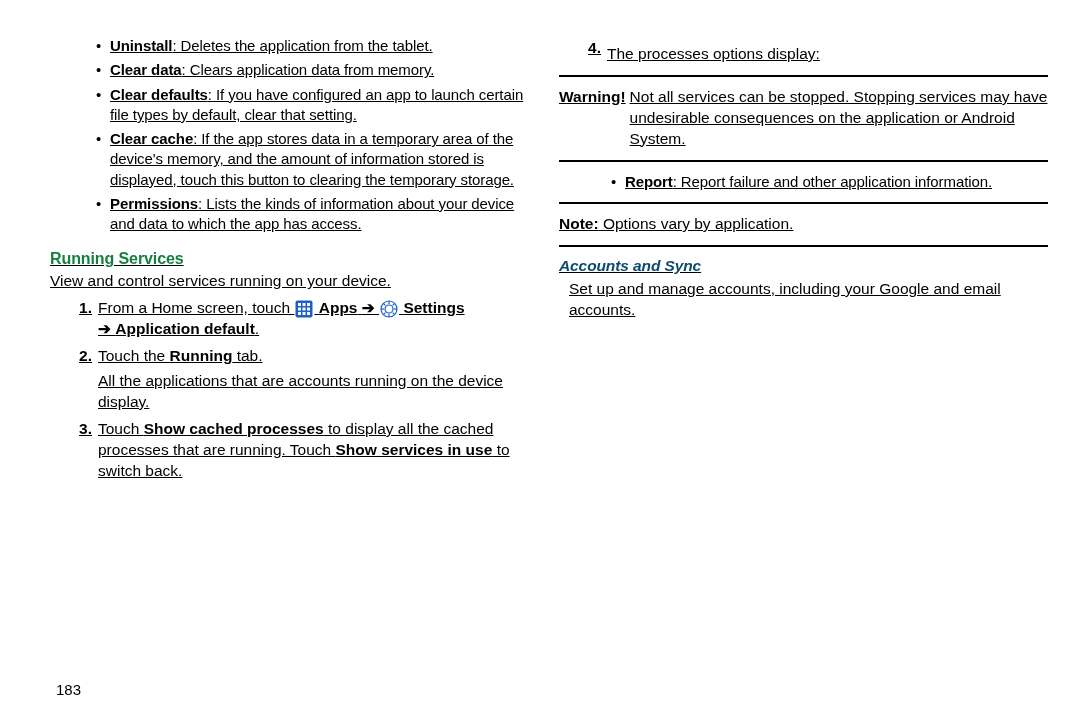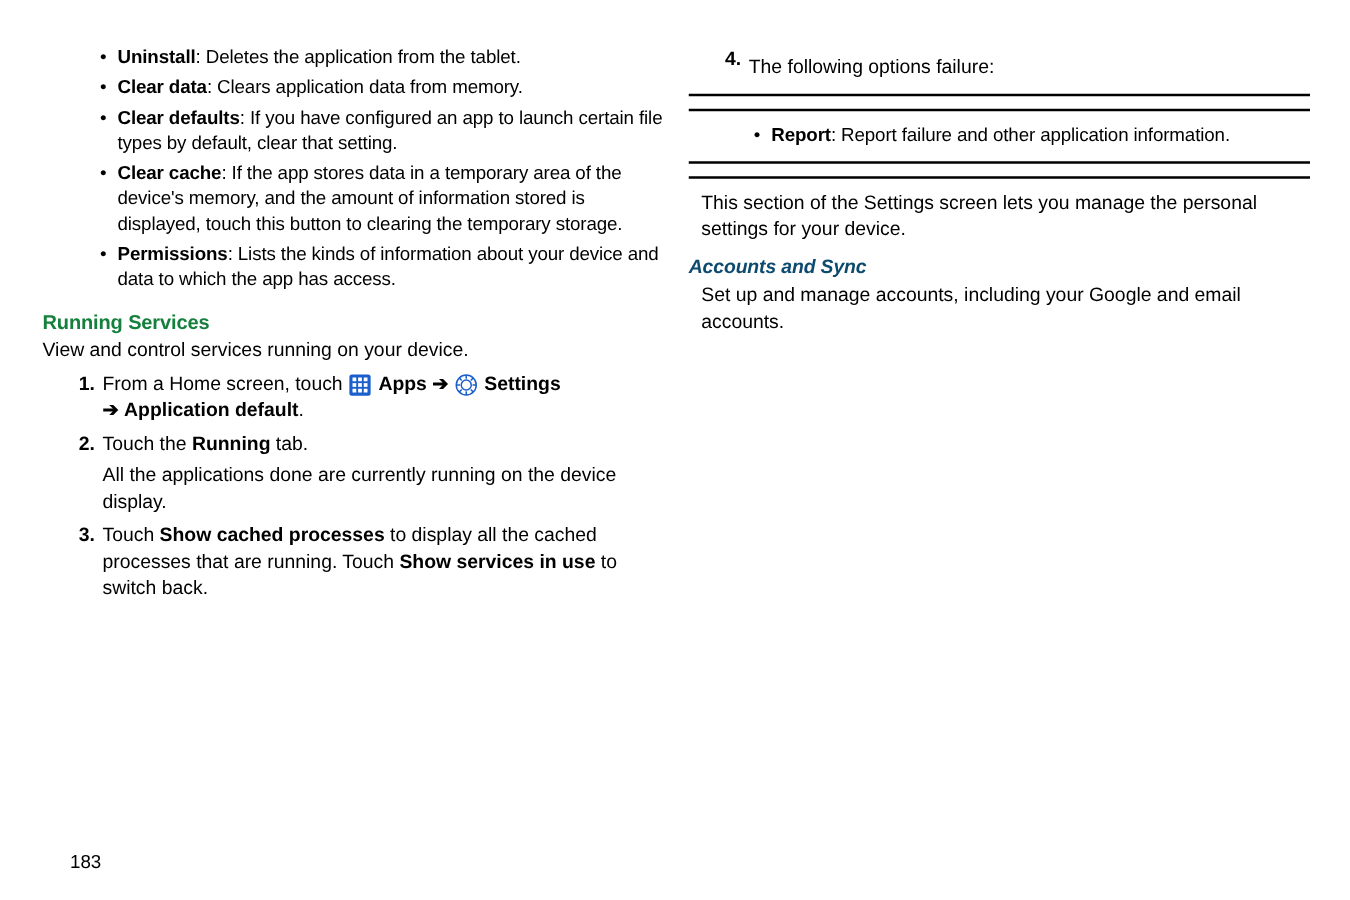--- a/index.html
+++ b/index.html
@@ -4,23 +4,24 @@
 <style>
 html,body{margin:0;padding:0;background:#fff}
 body{
   width:1080px;height:720px;
   font-family:Arial,Helvetica,sans-serif;
   color:#000;
   position:relative;
 }
 .page{
   display:flex;
-  padding:32px 32px 0 34px;
+  padding:32px 32px 0 50px;
   column-gap:20px;
   height:640px;
+  text-decoration:underline;
 }
 .col{flex:1;min-width:0}
 .bullet{position:relative;padding-left:22px;margin:4px 0;font-size:15px;line-height:1.35;letter-spacing:-0.1px}
 .bullet::before{content:"•";position:absolute;left:8px;top:0}
 .subtext{padding-left:22px;font-size:15px;line-height:1.35;margin-top:2px}
 .h-blue-b{color:#15803d;font-weight:bold;font-size:16px;margin:16px 0 3px 0;letter-spacing:-0.1px}
 .h-blue-i{color:#0c4a6e;font-weight:bold;font-style:italic;font-size:15.5px;margin:10px 0 4px 0;letter-spacing:-0.1px}
 .section-title{color:#1a5fcb;font-weight:bold;font-size:23px;margin:8px 0 4px 0;letter-spacing:-0.3px}
 .body{font-size:15.5px;line-height:1.35;margin:2px 0}
 .numitem{display:flex;gap:6px;margin:6px 0;font-size:15.5px;line-height:1.35}
@@ -104,50 +105,56 @@
         <br>
         <span class="arrow bold">➔ </span>
         <span class="bold">Application default</span><span>.</span>
       </div>
     </div>
 
     <div class="numitem indent">
       <div class="n">2.</div>
       <div class="t">
         <span>Touch the </span><span class="bold">Running</span><span> tab.</span>
-        <div style="margin-top:4px">All the applications done are currently running on the device display.</div>
+        <div style="margin-top:4px">All the applications that are accounts running on the device display.</div>
       </div>
     </div>
 
     <div class="numitem indent">
       <div class="n">3.</div>
       <div class="t">
         <span>Touch </span><span class="bold">Show cached processes</span><span> to display all the cached processes that are running. Touch </span><span class="bold">Show services in use</span><span> to switch back.</span>
       </div>
     </div>
   </div>
 
   <div class="col">
     <div class="numitem indent">
       <div class="n">4.</div>
       <div class="t">
-        <div style="margin-top:6px">The following options failure:</div>
+        <div style="margin-top:6px">The processes options display:</div>
       </div>
     </div>
 
     <hr class="hr">
+    <div class="body" style="display:flex;gap:4px">
+      <span class="bold" style="white-space:nowrap">Warning!</span>
+      <span> Not all services can be stopped. Stopping services may have undesirable consequences on the application or Android System.</span>
+    </div>
     <hr class="hr">
 
     <div class="bullet indent" style="margin-left:44px;font-size:15px">
       <span class="bold">Report</span><span>: Report failure and other application information.</span>
     </div>
 
     <hr class="hr">
+    <div class="body">
+      <span class="bold">Note:</span><span> Options vary by application.</span>
+    </div>
     <hr class="hr">
 
-    <div class="body" style="margin-left:10px">This section of the Settings screen lets you manage the personal settings for your device.</div>
 
     <div class="h-blue-i">Accounts and Sync</div>
     <div class="body" style="margin-left:10px">Set up and manage accounts, including your Google and email accounts.</div>
   </div>
 </div>
 
 <div class="pagenum">183</div>
 
 </body></html>

